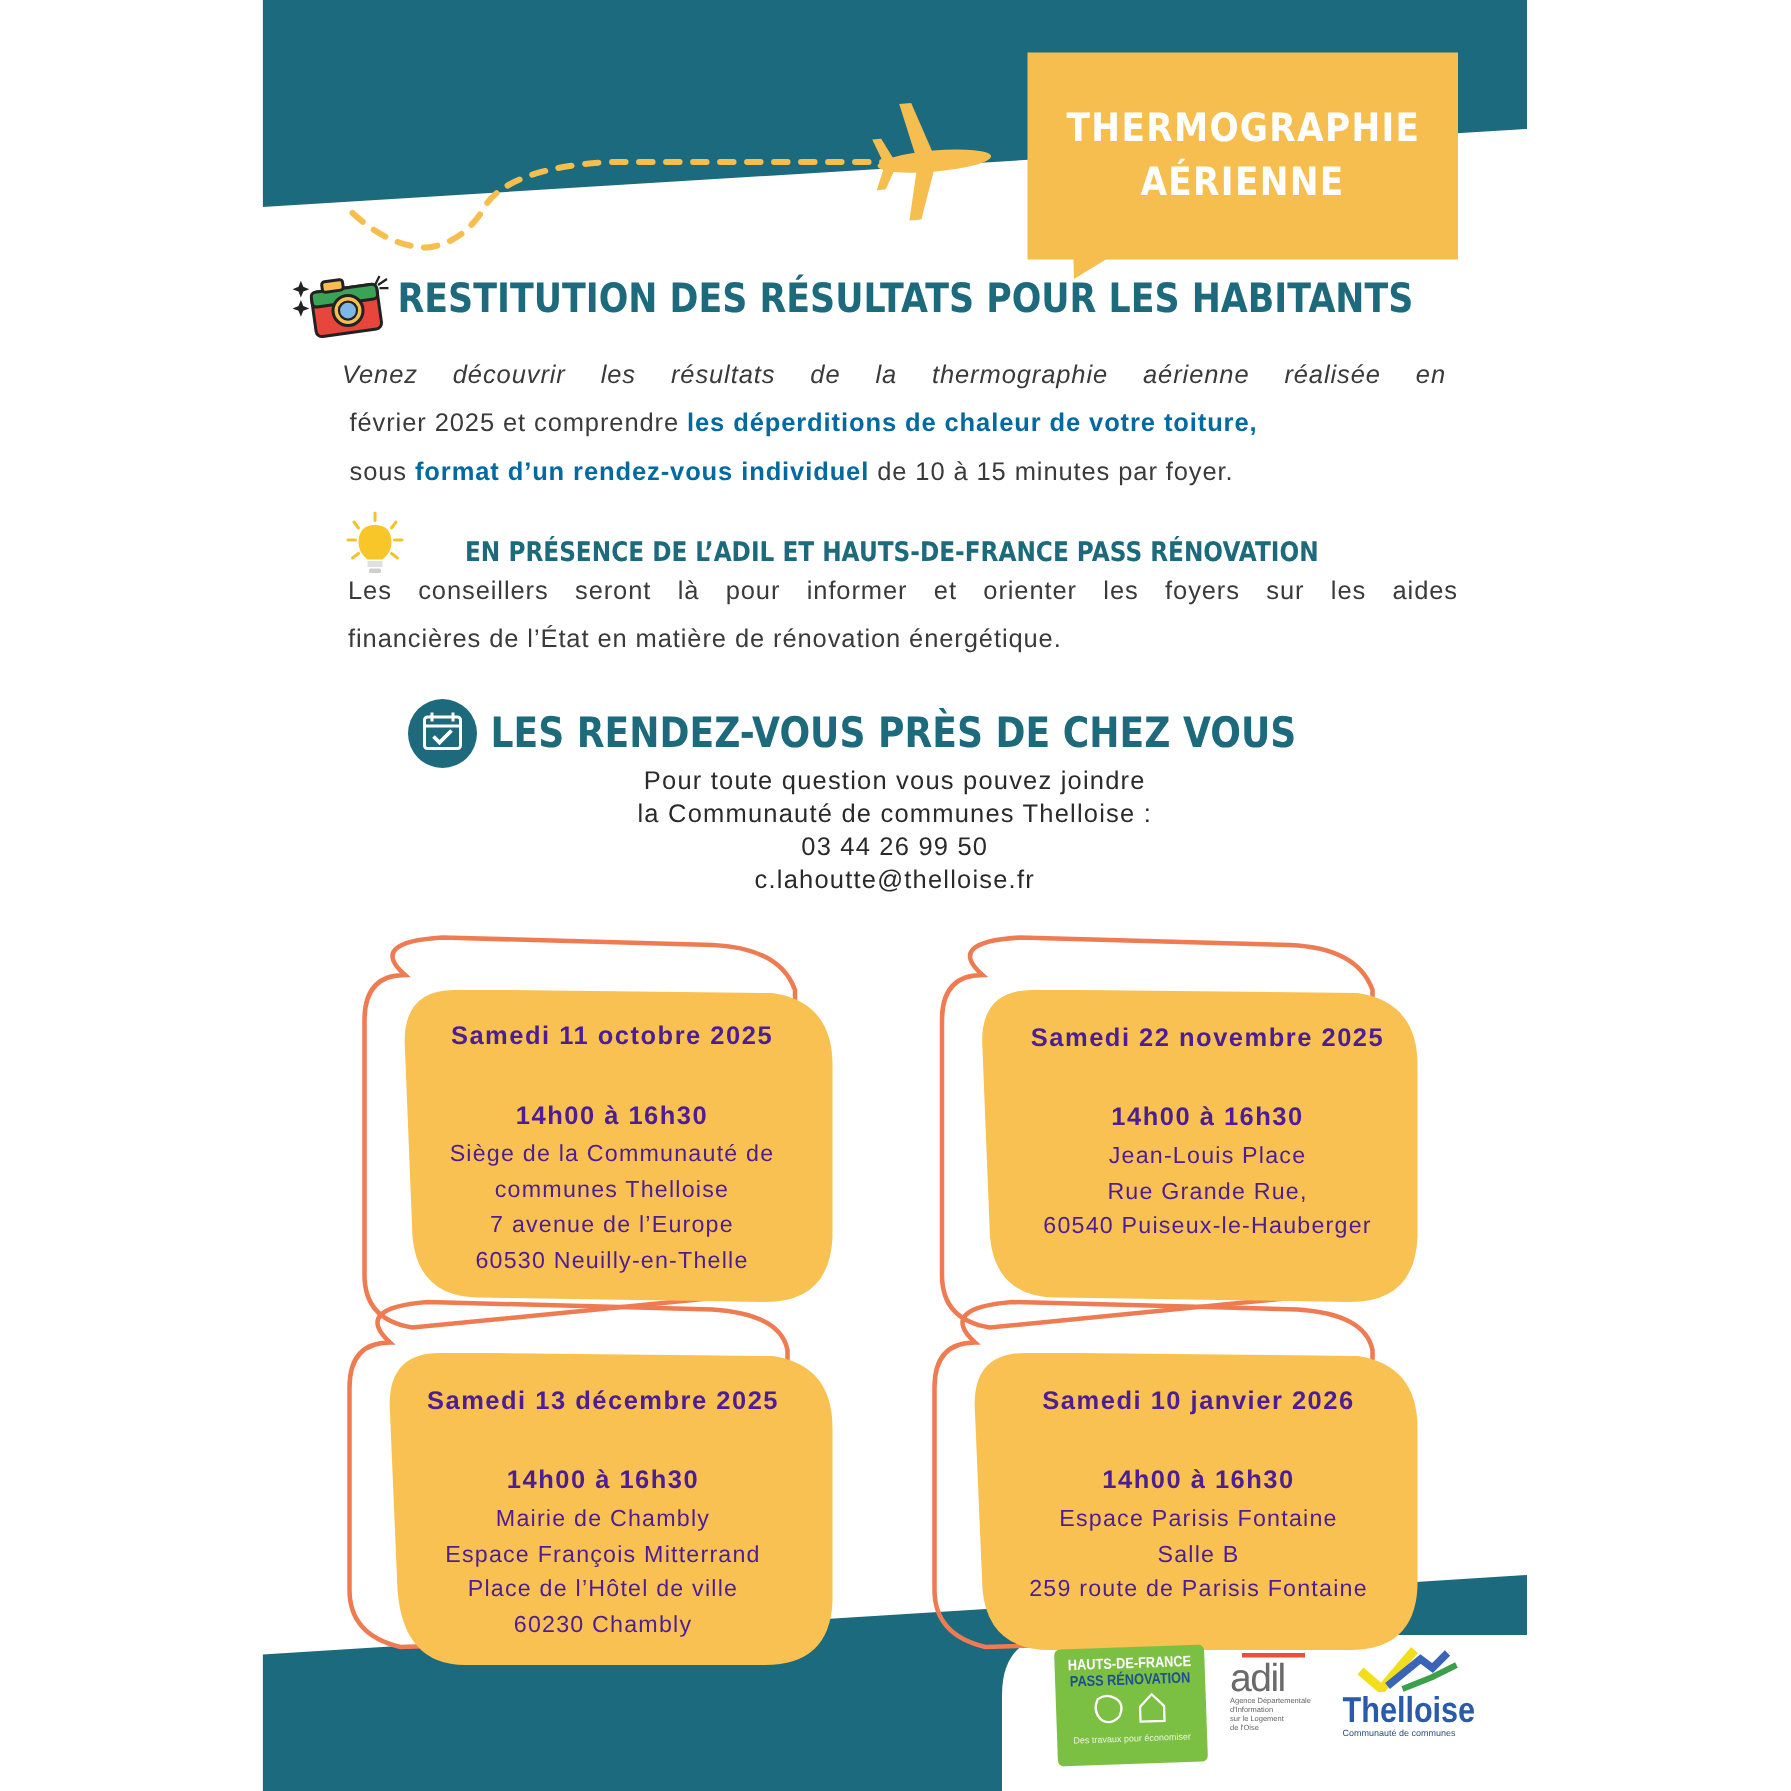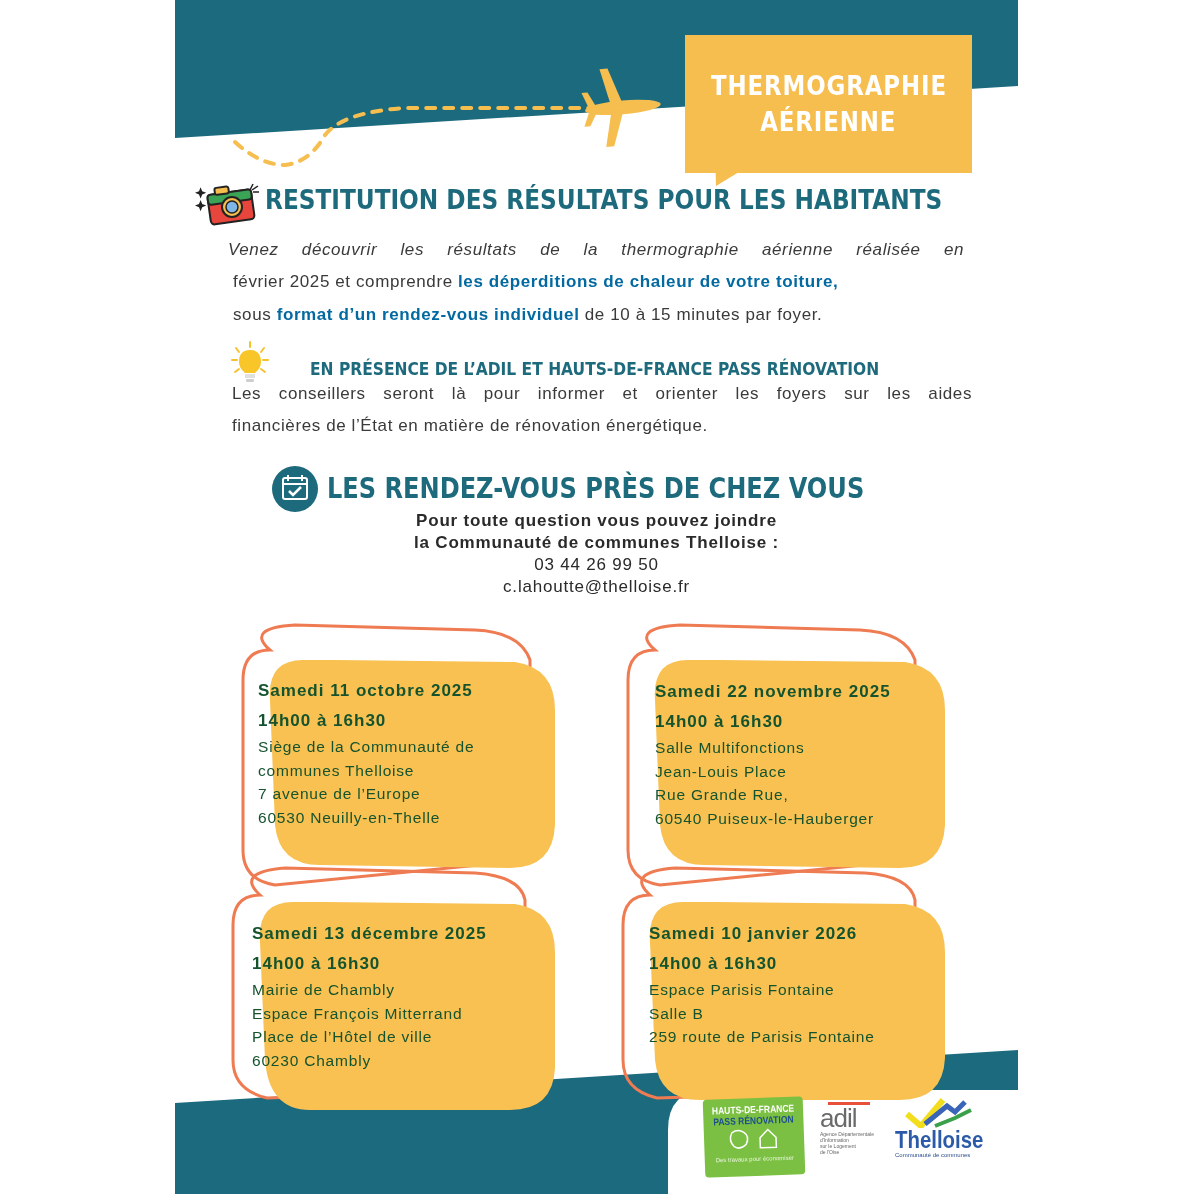--- a/index.html
+++ b/index.html
@@ -6,24 +6,24 @@
   body { width:1194px; height:1194px; position:relative; overflow:hidden; font-family:"Liberation Sans", sans-serif; }
   .poster { position:absolute; left:175px; top:0; width:843px; height:1194px; background:#ffffff; overflow:hidden; }
   .bg-svg { position:absolute; left:0; top:0; width:843px; height:1194px; }
   .title-box { position:absolute; left:510px; top:35px; width:287px; height:138px; background:#f6bd4f; display:flex; flex-direction:column; align-items:center; justify-content:center; }
   .title-box span { color:#ffffff; font-family:"DejaVu Sans", sans-serif; font-weight:bold; font-size:26px; letter-spacing:1px; line-height:36px; transform:scaleX(0.88); white-space:nowrap; }
   .h1 { position:absolute; color:#1d6a7d; font-family:"DejaVu Sans", sans-serif; font-weight:bold; white-space:nowrap; transform-origin:left center; }
   .body-text { position:absolute; color:#3a3a3a; font-family:"Liberation Sans", sans-serif; font-size:17px; letter-spacing:0.6px; white-space:nowrap; }
   .body-text b { color:#0369a1; }
   .justify { text-align:justify; text-align-last:justify; }
   .contact { position:absolute; left:0; width:843px; text-align:center; color:#2a2a2a; font-size:17px; letter-spacing:0.8px; }
-  .contact.bold { font-weight:bold; }
-  .card { position:absolute; width:300px; color:#14532d; }
+  .contact.bold { font-weight:normal; }
+  .card { position:absolute; width:300px; text-align:center; color:#4c1d95; }
   .card .date { font-weight:bold; font-size:17px; letter-spacing:1px; height:32px; line-height:32px; }
-  .card .time { font-weight:bold; font-size:17px; letter-spacing:1px; height:28px; line-height:28px; }
+  .card .time { font-weight:bold; font-size:17px; letter-spacing:1px; height:28px; line-height:28px;margin-top:23px; }
   .card .line { font-size:15.5px; letter-spacing:0.8px; height:23.5px; line-height:23.5px; }
   .logos { position:absolute; }
 </style>
 </head>
 <body>
 
 <div class="poster">
 
   <svg class="bg-svg" viewBox="0 0 843 1194">
 
@@ -117,21 +117,20 @@
     <div class="time">14h00 à 16h30</div>
     <div class="line">Siège de la Communauté de</div>
     <div class="line">communes Thelloise</div>
     <div class="line">7 avenue de l’Europe</div>
     <div class="line">60530 Neuilly-en-Thelle</div>
   </div>
 
   <div class="card" style="left:480px;top:676px;">
     <div class="date">Samedi 22 novembre 2025</div>
     <div class="time">14h00 à 16h30</div>
-    <div class="line">Salle Multifonctions</div>
     <div class="line">Jean-Louis Place</div>
     <div class="line">Rue Grande Rue,</div>
     <div class="line">60540 Puiseux-le-Hauberger</div>
   </div>
 
   <div class="card" style="left:77px;top:918px;">
     <div class="date">Samedi 13 décembre 2025</div>
     <div class="time">14h00 à 16h30</div>
     <div class="line">Mairie de Chambly</div>
     <div class="line">Espace François Mitterrand</div>

